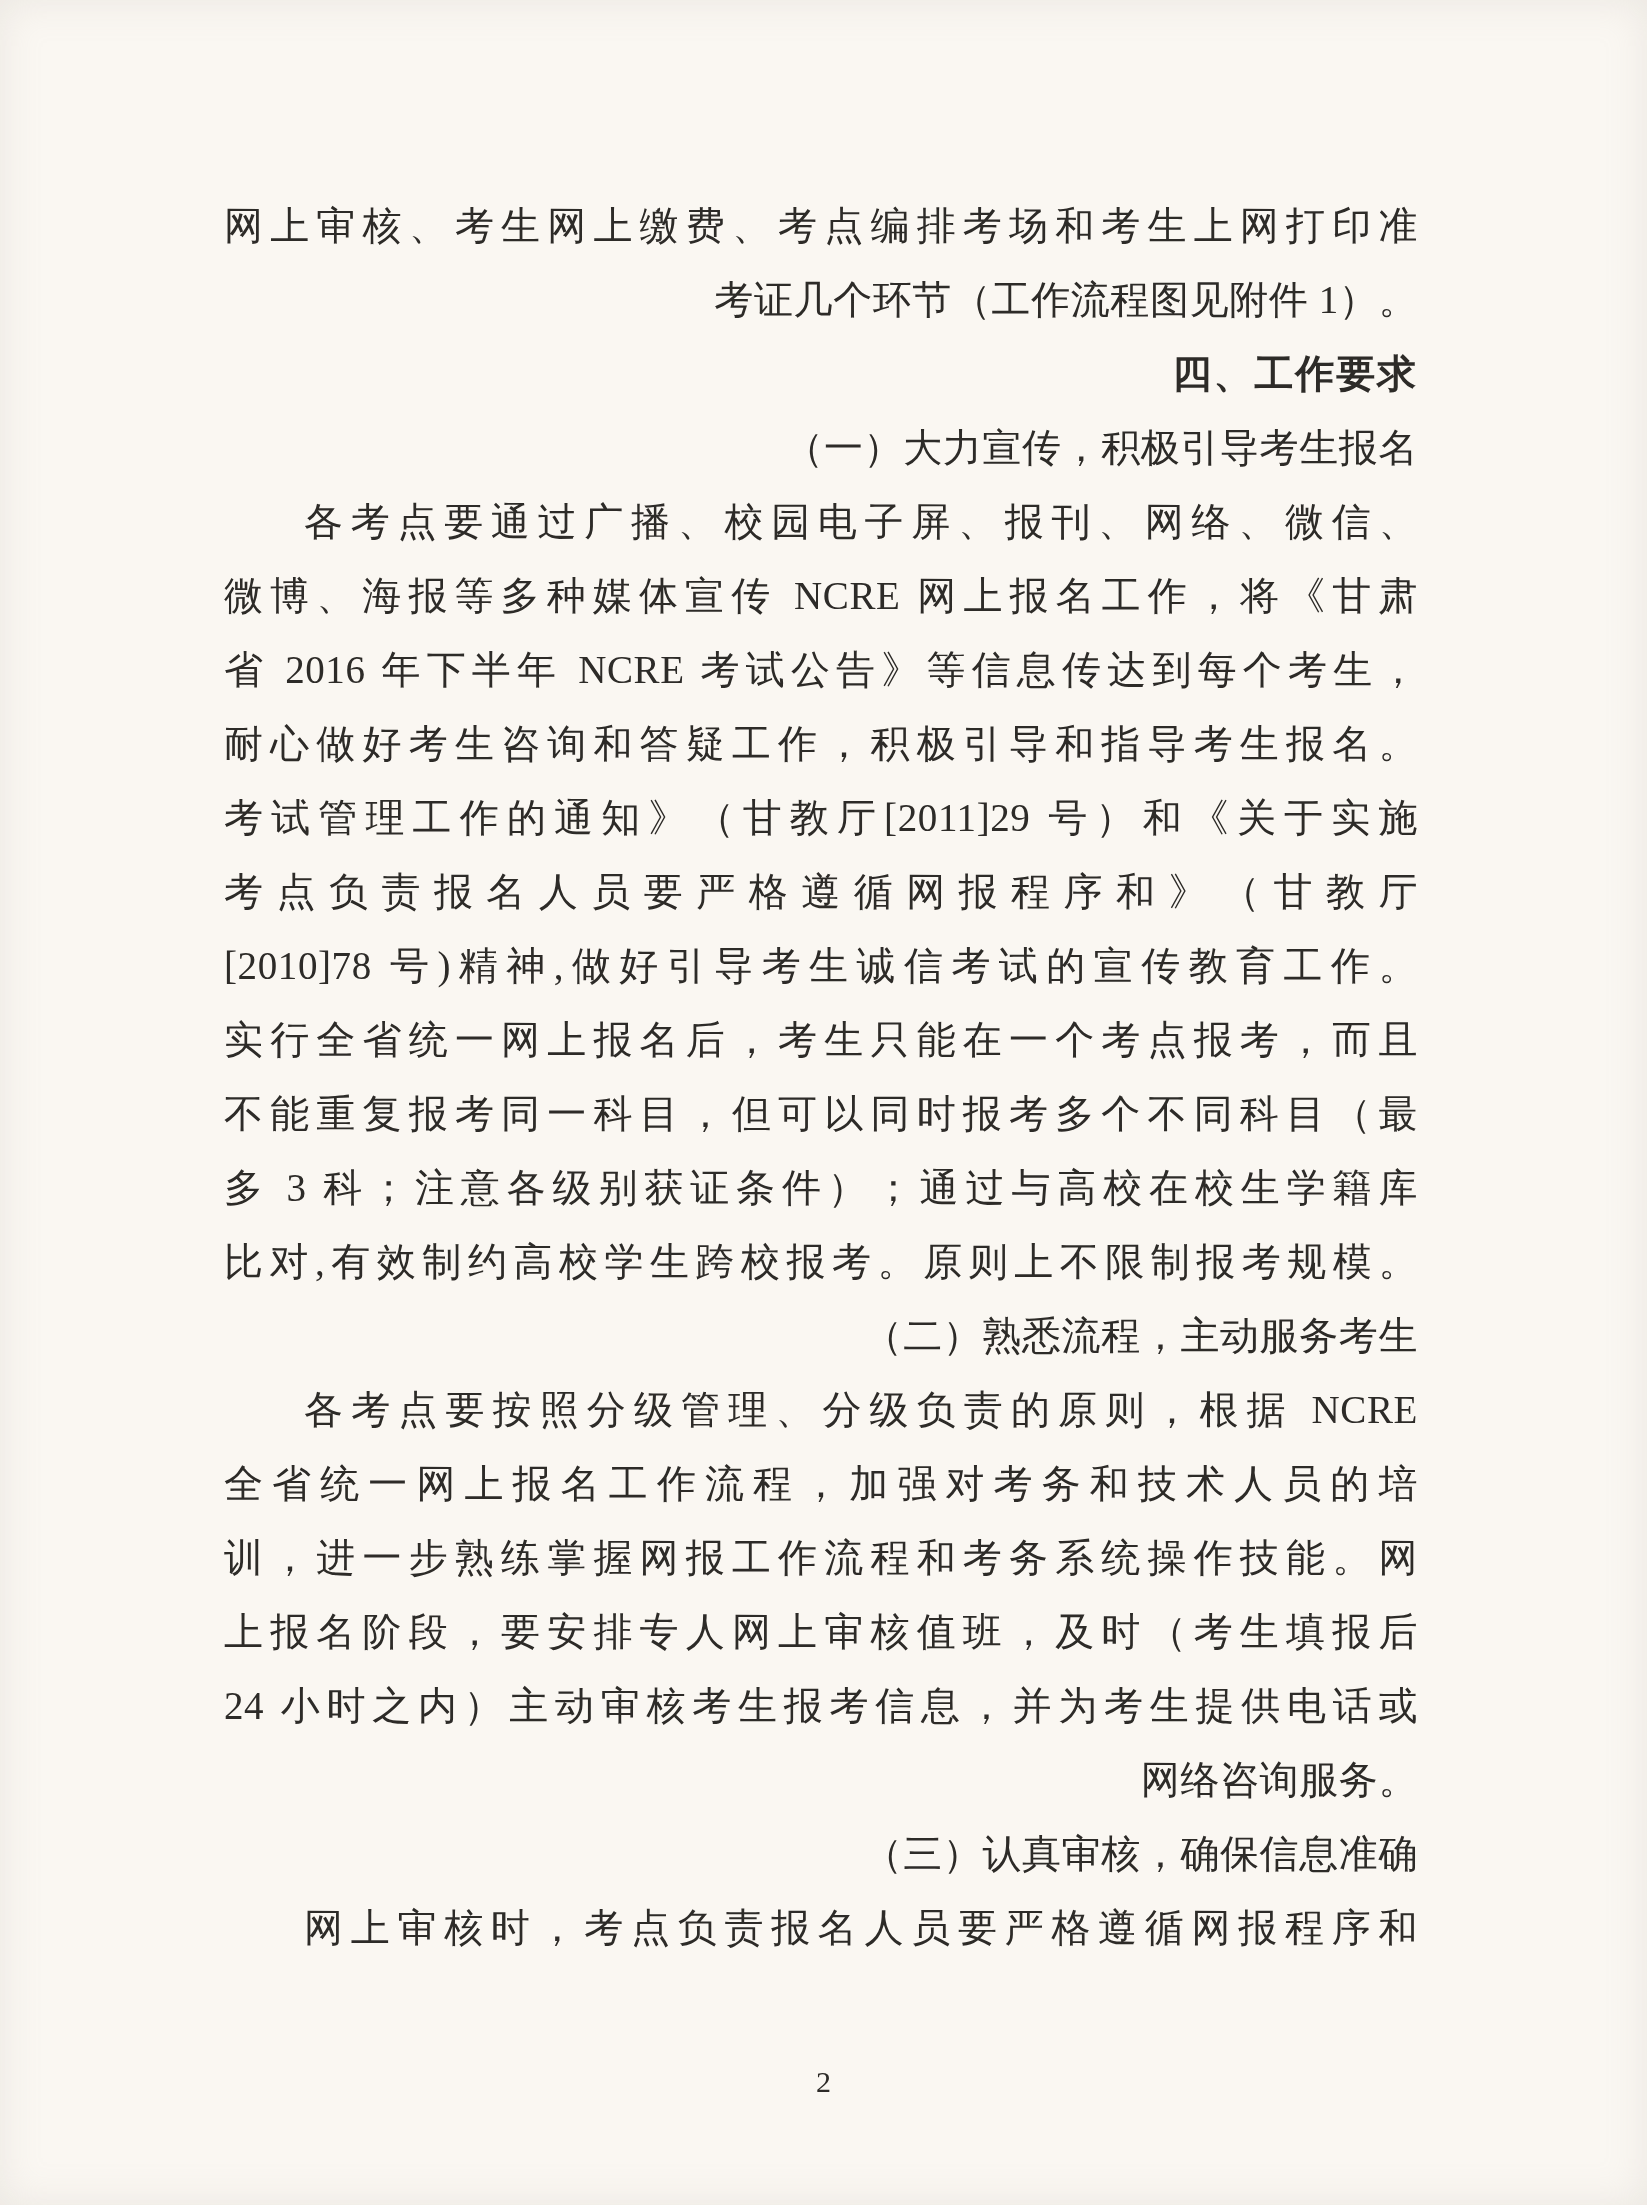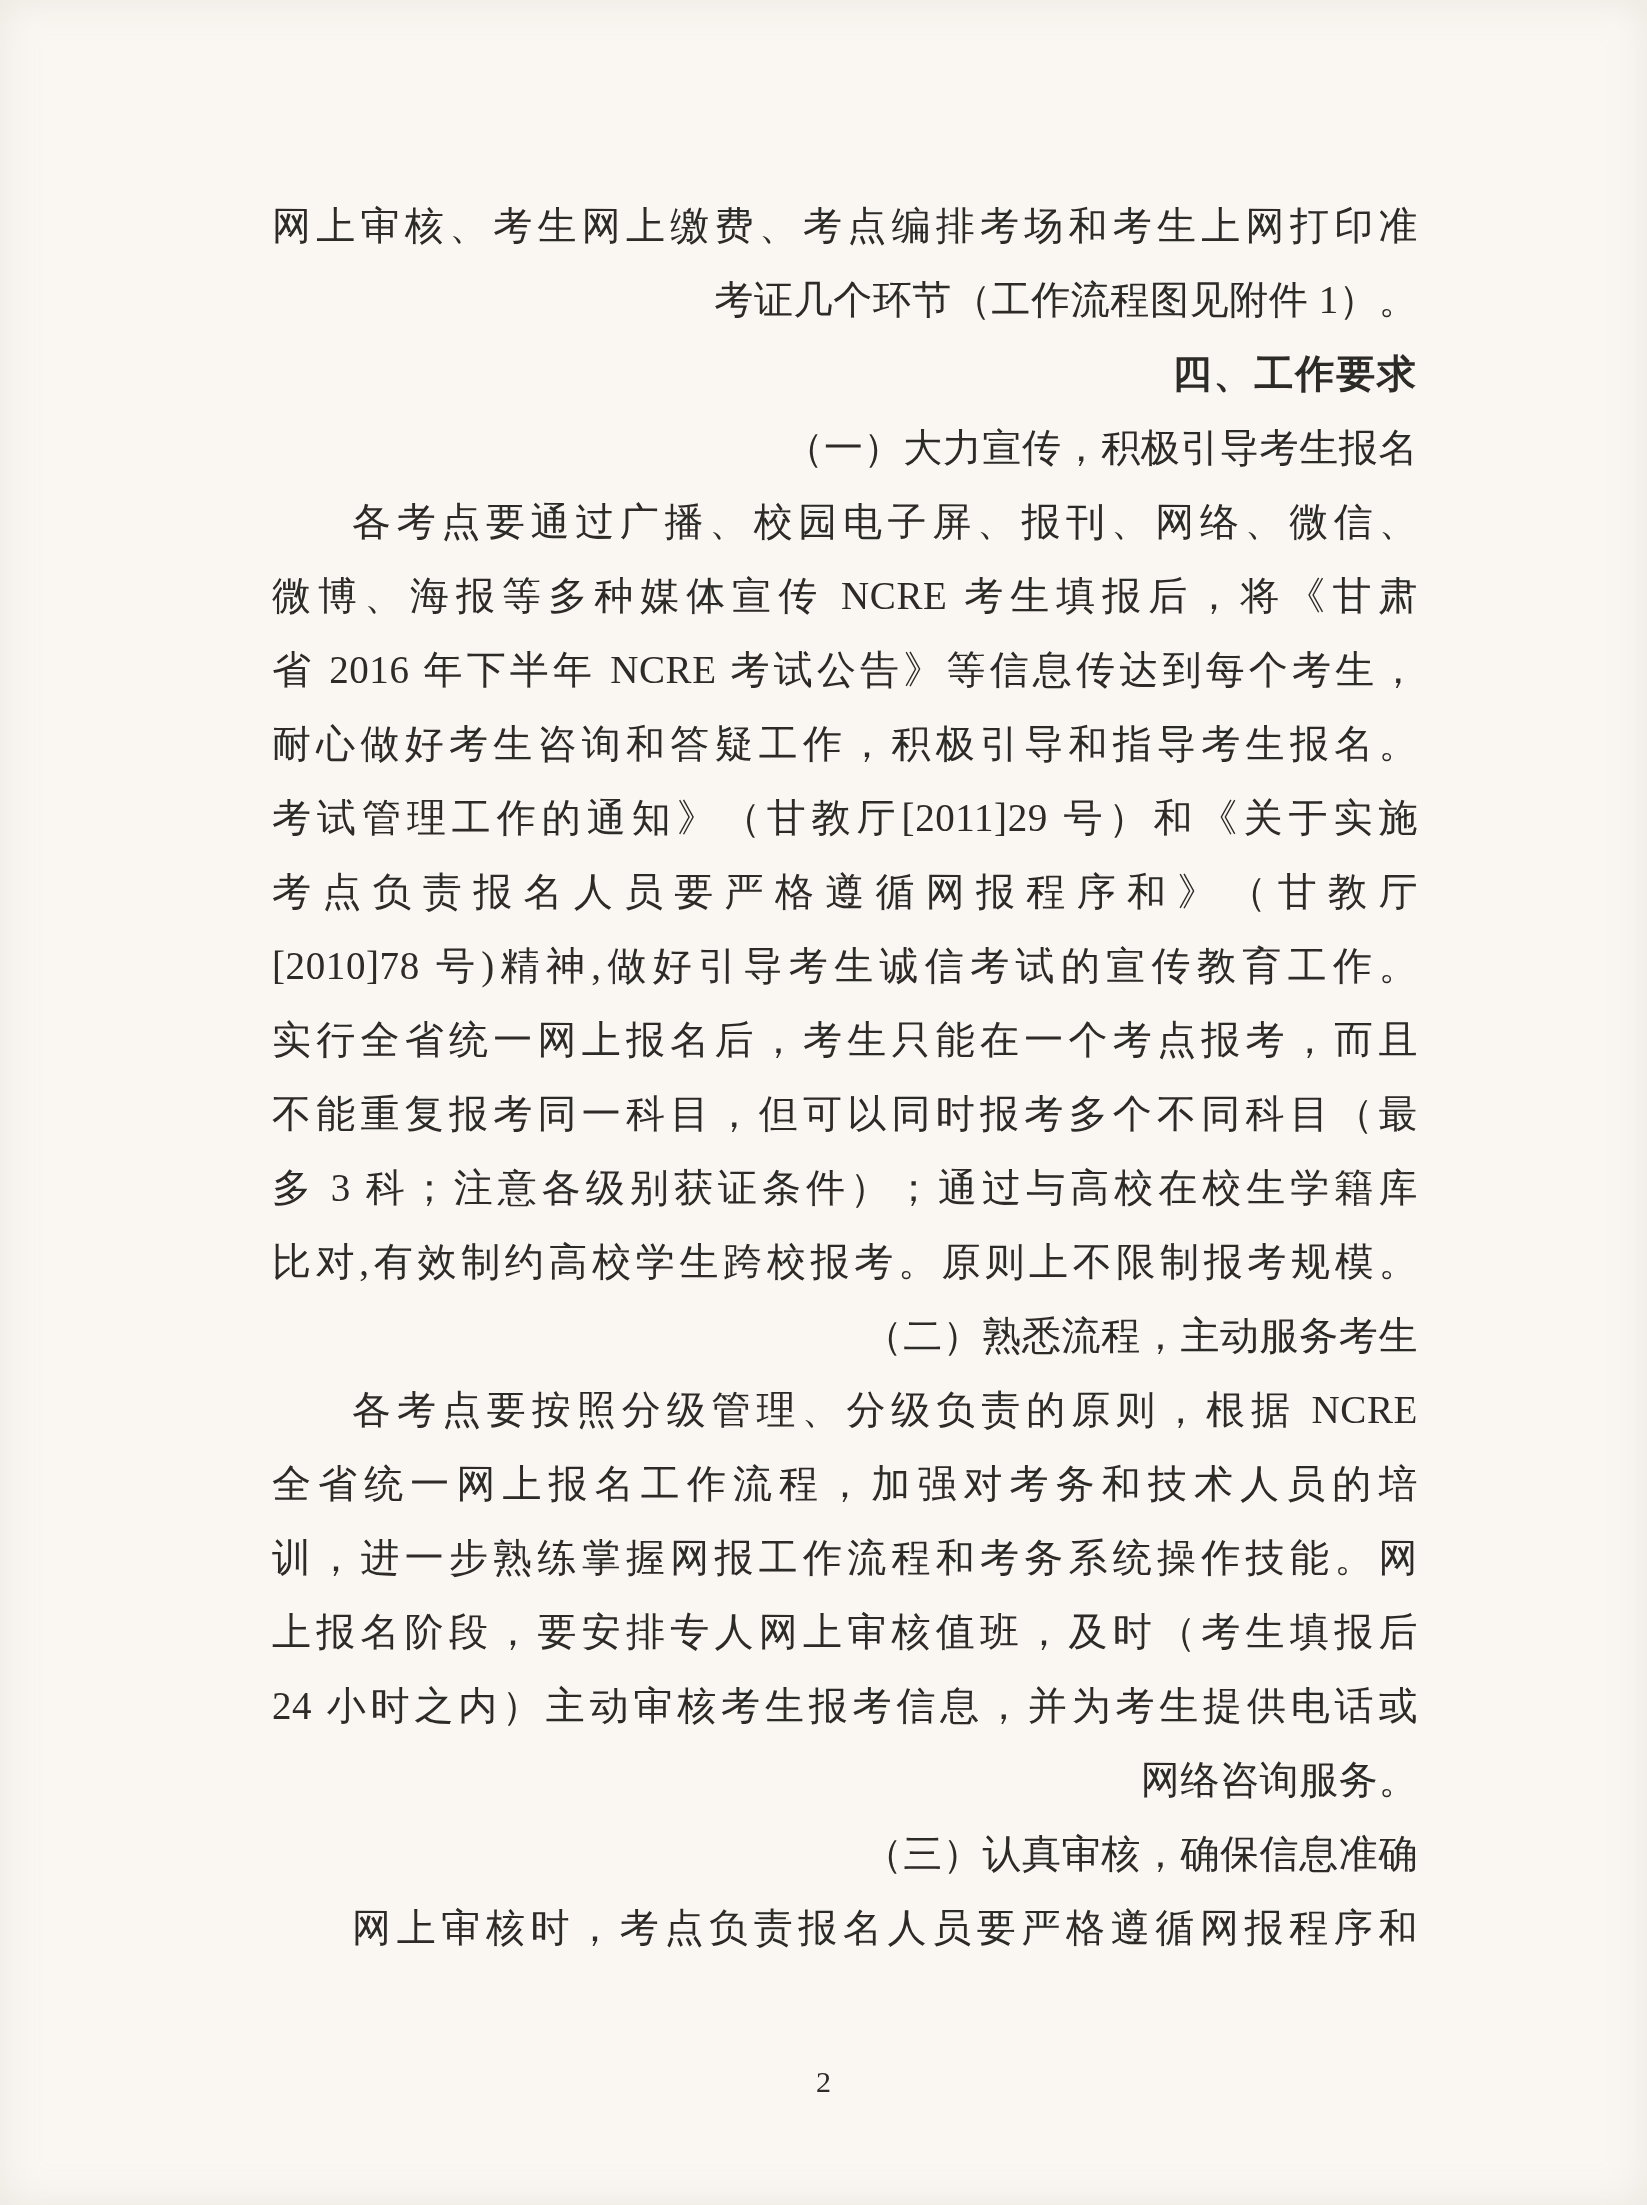--- a/index.html
+++ b/index.html
@@ -27,21 +27,20 @@
     line-height: 74px;
     height: 74px;
     white-space: normal;
     overflow: hidden;
     text-align: right;
     letter-spacing: 0.6px;
   }
   .line.justify {
     text-align: justify;
     text-align-last: justify;
-    margin-left: 48px;
     -moz-text-align-last: justify;
   }
   .line.indent {
     text-indent: 80px;
   }
   .line.bold {
     font-weight: bold;
     letter-spacing: 1.9px;
   }
   .page-number {
@@ -57,21 +56,21 @@
 </head>
 <body>
 
 <div class="page">
   <div class="doc-body">
       <div class="line justify">网上审核、考生网上缴费、考点编排考场和考生上网打印准</div>
       <div class="line">考证几个环节（工作流程图见附件 1）。</div>
       <div class="line indent bold">四、工作要求</div>
       <div class="line indent">（一）大力宣传，积极引导考生报名</div>
       <div class="line indent justify">各考点要通过广播、校园电子屏、报刊、网络、微信、</div>
-      <div class="line justify">微博、海报等多种媒体宣传 NCRE 考生填报后，将《甘肃</div>
+      <div class="line justify">微博、海报等多种媒体宣传 NCRE 网上报名工作，将《甘肃</div>
       <div class="line justify">省 2016 年下半年 NCRE 考试公告》等信息传达到每个考生，</div>
       <div class="line justify">耐心做好考生咨询和答疑工作，积极引导和指导考生报名。</div>
       <div class="line justify">考试管理工作的通知》（甘教厅[2011]29 号）和《关于实施</div>
       <div class="line justify">考点负责报名人员要严格遵循网报程序和》（甘教厅</div>
       <div class="line justify">[2010]78 号)精神,做好引导考生诚信考试的宣传教育工作。</div>
       <div class="line justify">实行全省统一网上报名后，考生只能在一个考点报考，而且</div>
       <div class="line justify">不能重复报考同一科目，但可以同时报考多个不同科目（最</div>
       <div class="line justify">多 3 科；注意各级别获证条件）；通过与高校在校生学籍库</div>
       <div class="line justify">比对,有效制约高校学生跨校报考。原则上不限制报考规模。</div>
       <div class="line indent">（二）熟悉流程，主动服务考生</div>

